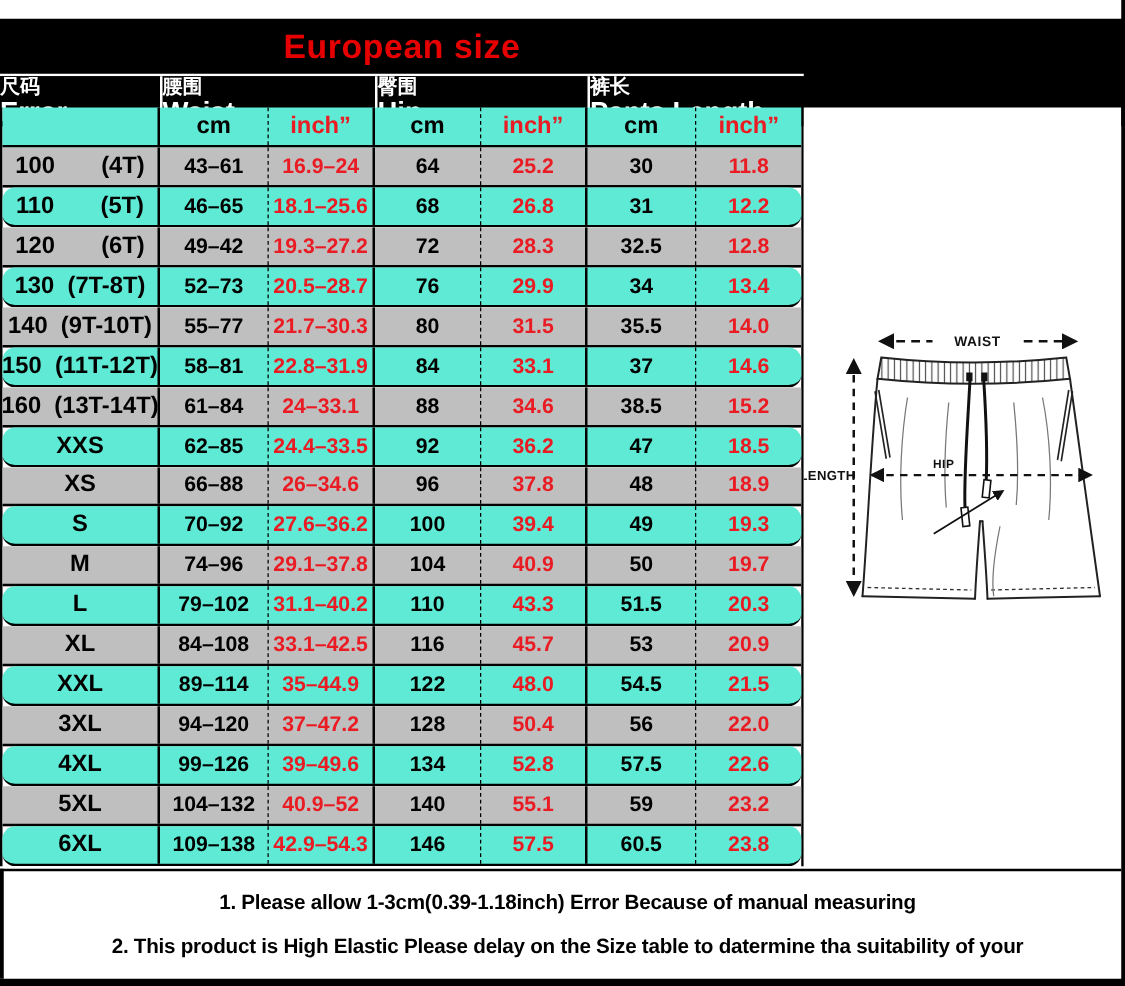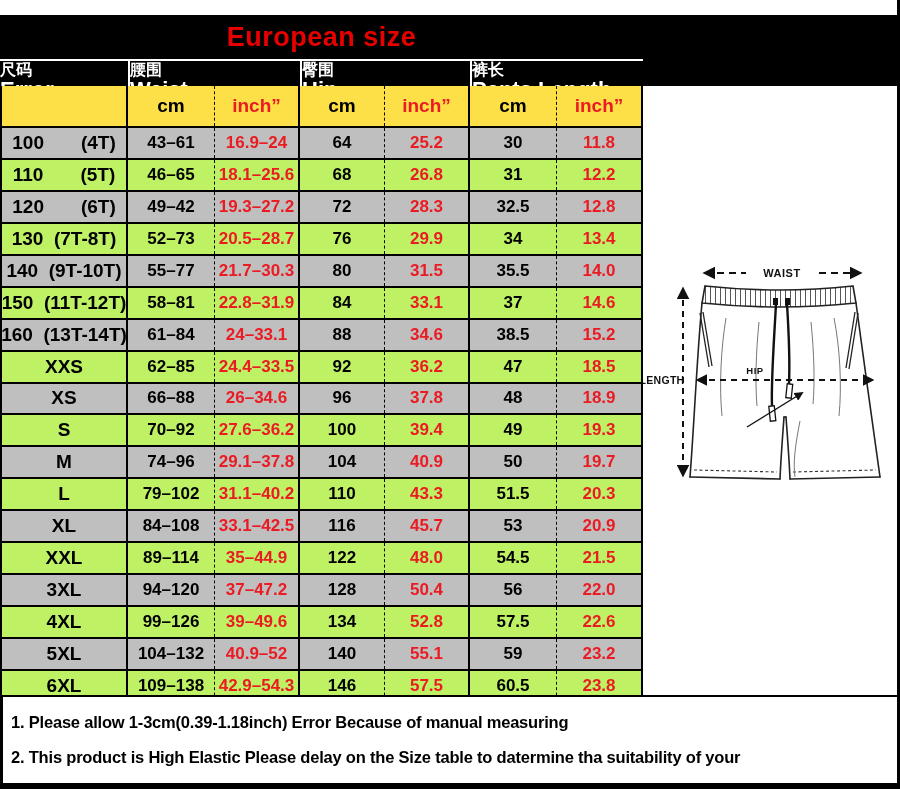--- a/index.html
+++ b/index.html
@@ -17,40 +17,40 @@
     display:grid; grid-template-columns:128px 172px 170px 173px; border-top:2px solid #fff; }
   .hcell { display:flex; flex-direction:column; align-items:flex-start; justify-content:center;
     color:#fff; background:#000; }
   .hcell + .hcell { border-left:2px solid #fff; }
   .hcell .zh { font-size:16px; line-height:17px; }
   .hcell .en { font-size:22px; line-height:23px; }
   
   .table { position:absolute; left:0; top:86px; width:643px;
     border-left:2px solid #000; border-right:2px solid #000; }
   .subheader { display:grid; grid-template-columns:126px 87px 85px 85px 85px 87px 84px;
-    height:42px; background:#fde047; border-bottom:2px solid #000; }
+    height:32px; background:#5eead4; border-bottom:2px solid #000; }
   .tbody { display:flex; flex-direction:column; height:575px; }
   .trow { flex:1; display:grid; grid-template-columns:126px 87px 85px 85px 85px 87px 84px;
     border-bottom:2px solid #000; }
   .trow.dark { background:#bfbfbf; }
-  .trow.light { background:#bef264; }
+  .trow.light { background:#5eead4;border-radius:10px; }
   .cell { display:flex; align-items:center; justify-content:center;
     font-size:17px; color:#000; }
   .cell:nth-child(1) { border-right:2px solid #000; font-size:19px; white-space:pre; }
   .cell:nth-child(2), .cell:nth-child(4), .cell:nth-child(6) { border-right:1px dashed #000; }
   .cell:nth-child(3), .cell:nth-child(5) { border-right:2px solid #000; }
   .cell.red { color:#ea1b23; }
   .subheader .cell { font-size:19px; }
   
   .panel { position:absolute; left:643px; top:86px; width:254px; height:609px; background:#fff; }
   .panel svg text { font-family:"Liberation Sans","DejaVu Sans",sans-serif; font-weight:bold; fill:#111; }
   
   .notes { position:absolute; left:0; top:695px; width:897px; height:88px; background:#fff;
     border-top:2px solid #000; border-left:3px solid #000;
-    display:flex; flex-direction:column; justify-content:space-evenly; padding-left:8px; }
+    display:flex; flex-direction:column; justify-content:space-evenly; padding-left:8px;align-items:center; }
   .note-line { font-size:16.5px; color:#000; letter-spacing:-0.2px; }
   .rightbar { position:absolute; left:897px; top:0; width:3px; height:789px; background:#000; }
   .bottombar { position:absolute; left:0; top:783px; width:900px; height:6px; background:#000; }
 </style>
 </head>
 <body>
 
 <div class="page">
 
   <div class="topbar">

